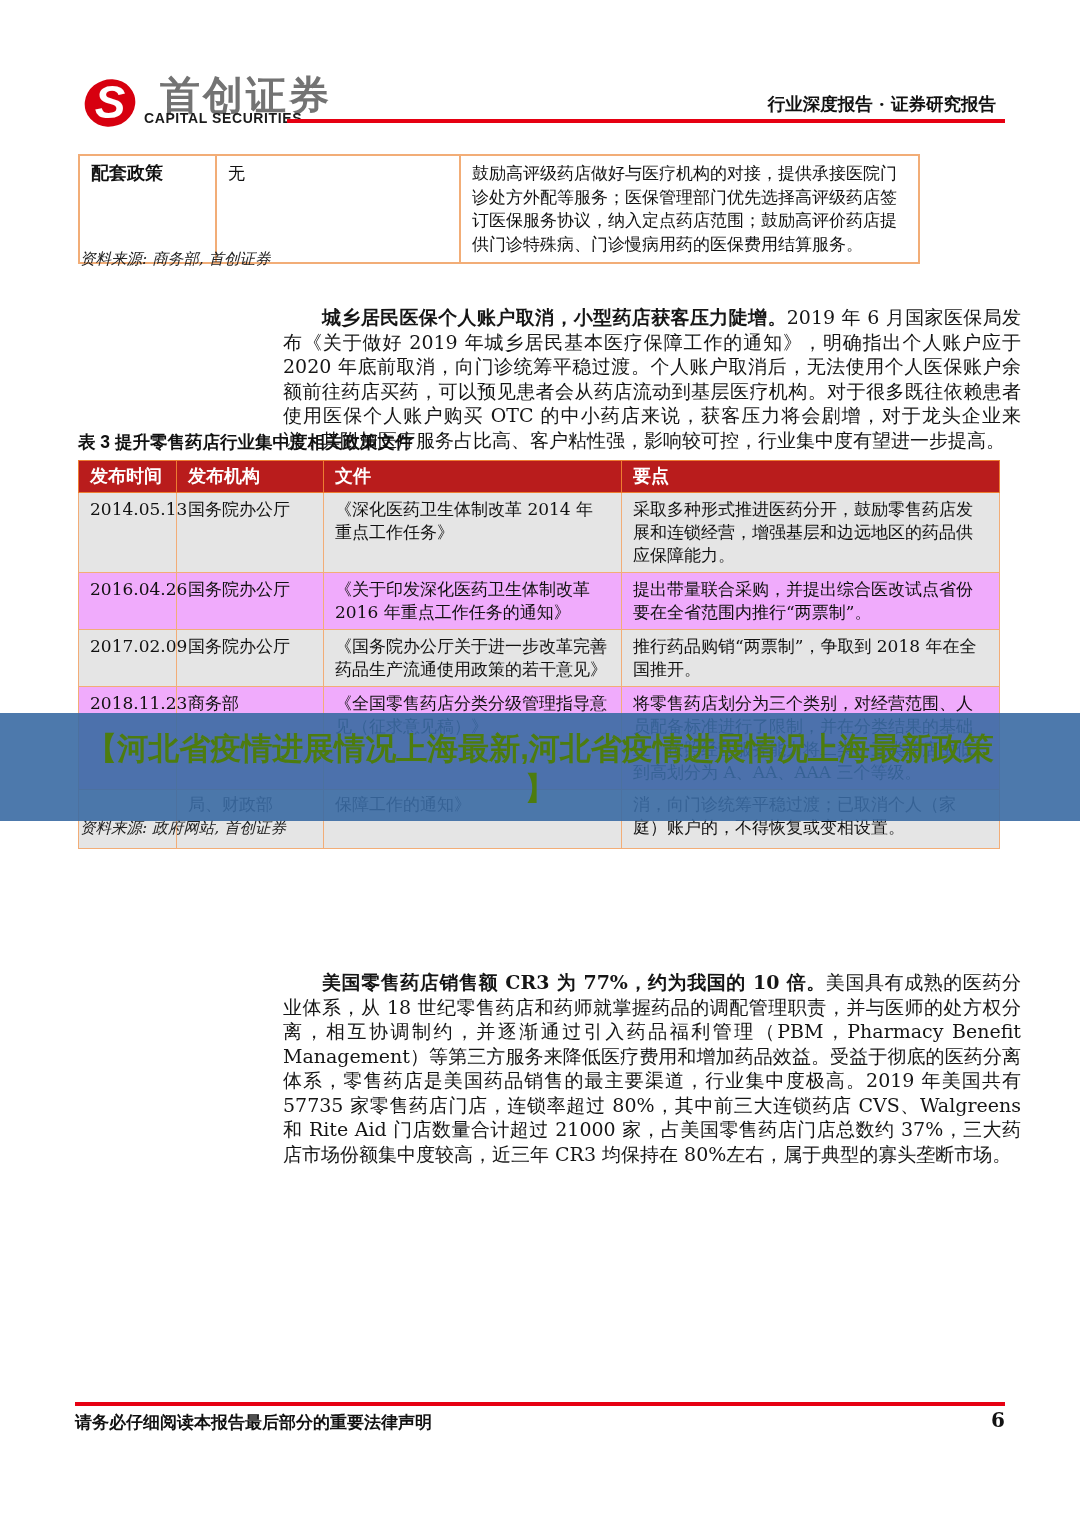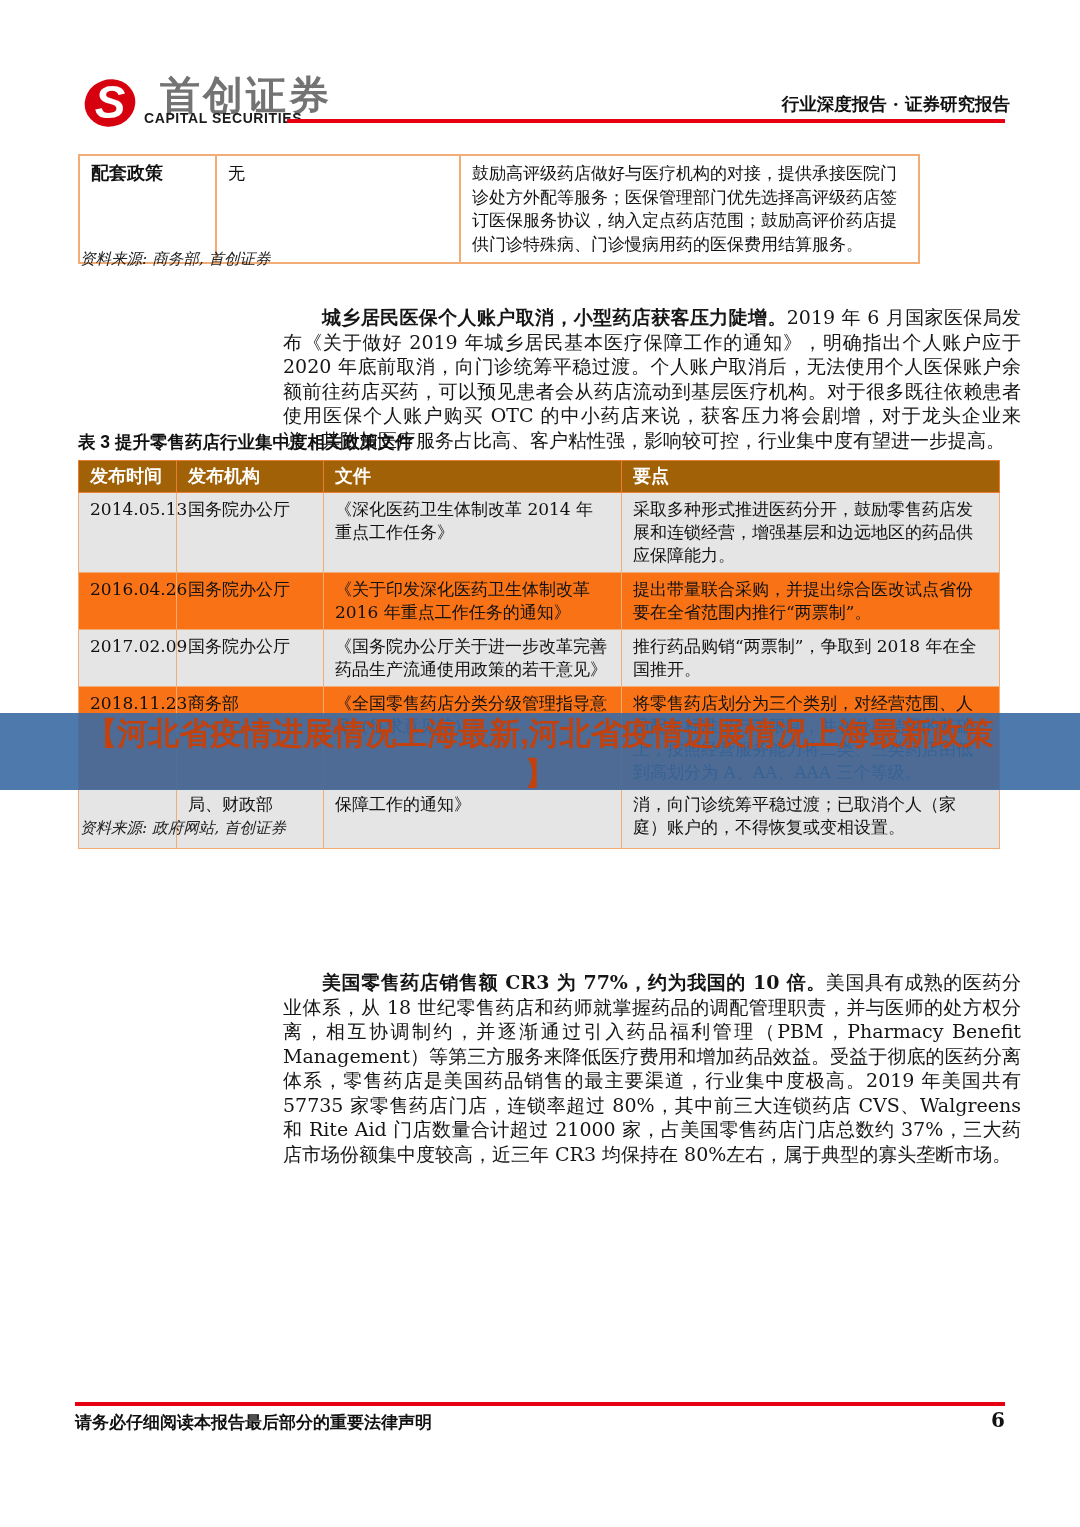--- a/index.html
+++ b/index.html
@@ -4,21 +4,21 @@
 <style>
   html,body{margin:0;padding:0;background:#fff;}
   .page{position:relative;width:1080px;height:1527px;background:#ffffff;overflow:hidden;
         font-family:"DejaVu Serif","Liberation Serif",serif;color:#111;}
   .sans{font-family:"Liberation Sans","DejaVu Sans",sans-serif;}
 
   
   .logo-icon{position:absolute;left:82px;top:74px;}
   .logo-cn{position:absolute;left:160px;top:68px;font-size:40px;font-weight:bold;letter-spacing:3px;color:#737373;}
   .logo-en{position:absolute;left:144px;top:110px;font-size:14px;font-weight:bold;letter-spacing:0.6px;color:#1a1a1a;text-align:right;}
-  .report-type{position:absolute;right:70px;top:92px;font-size:17.5px;font-weight:bold;}
+  .report-type{position:absolute;right:84px;top:92px;font-size:17.5px;font-weight:bold;}
   .header-rule{position:absolute;left:287px;top:119px;width:718px;height:4px;background:#E60012;}
 
   
   table{border-collapse:collapse;}
   .toptable{position:absolute;left:78px;top:154px;width:842px;font-size:17px;line-height:23.5px;table-layout:fixed;}
   .toptable td{border:2px solid #F2AD77;padding:6px 11px;vertical-align:top;background:#fff;}
   .toptable td.lbl{font-family:"Liberation Sans","DejaVu Sans",sans-serif;font-weight:bold;font-size:18px;}
 
   .source{position:absolute;left:80px;font-style:italic;font-size:15.5px;color:#222;}
   .source1{top:249px;}
@@ -29,30 +29,30 @@
         text-align:justify;text-indent:39px;color:#151515;}
   .para b{font-weight:bold;}
   .para1{top:286px;}
   .para2{top:843px;}
   .para3{top:951px;}
 
   
   .t3title{position:absolute;left:78px;top:430px;font-family:"Liberation Sans","DejaVu Sans",sans-serif;
            font-weight:bold;font-size:17.5px;color:#111;}
   .t3{position:absolute;left:78px;top:460px;width:922px;font-size:17px;line-height:23px;table-layout:fixed;}
-  .t3 th{background:#a16207;border:1.5px solid #ED7D31;color:#fff;text-align:left;
+  .t3 th{background:#b91c1c;border:1.5px solid #ED7D31;color:#fff;text-align:left;
          font-family:"Liberation Sans","DejaVu Sans",sans-serif;font-size:18px;font-weight:bold;padding:4px 11px;margin-top:44px;}
-  .t3 td{border:1.5px solid #F2AD77;padding:5px 11px;vertical-align:top;background:#f97316;}
+  .t3 td{border:1.5px solid #F2AD77;padding:5px 11px;vertical-align:top;background:#f0abfc;}
   .t3 tr.peach td{background:#e5e5e5;}
   .t3 tr.clipped td{height:50px;padding-top:3px;}
 
   
-  .banner{position:absolute;left:0;top:713px;width:1080px;height:77px;z-index:5;
+  .banner{position:absolute;left:0;top:713px;width:1080px;height:108px;z-index:5;
           background:rgba(58,106,163,0.90);display:flex;flex-direction:column;align-items:center;justify-content:center;
-          font-family:"Liberation Sans","DejaVu Sans",sans-serif;font-weight:bold;color:#c2410c;text-align:center;}
+          font-family:"Liberation Sans","DejaVu Sans",sans-serif;font-weight:bold;color:#4d7c0f;text-align:center;}
   .banner-line1{font-size:31px;line-height:44px;white-space:nowrap;}
   .banner-line2{font-size:31px;line-height:36px;}
 
   
   .footer-rule{position:absolute;left:75px;top:1402px;width:930px;height:4px;background:#E60012;}
   .disclaimer{position:absolute;left:75px;top:1411px;width:930px;
               font-weight:bold;font-size:17px;color:#111;}
   .pagenum{position:absolute;left:958px;top:1408px;width:47px;text-align:right;
            font-weight:bold;font-size:20px;color:#111;}
 </style>

